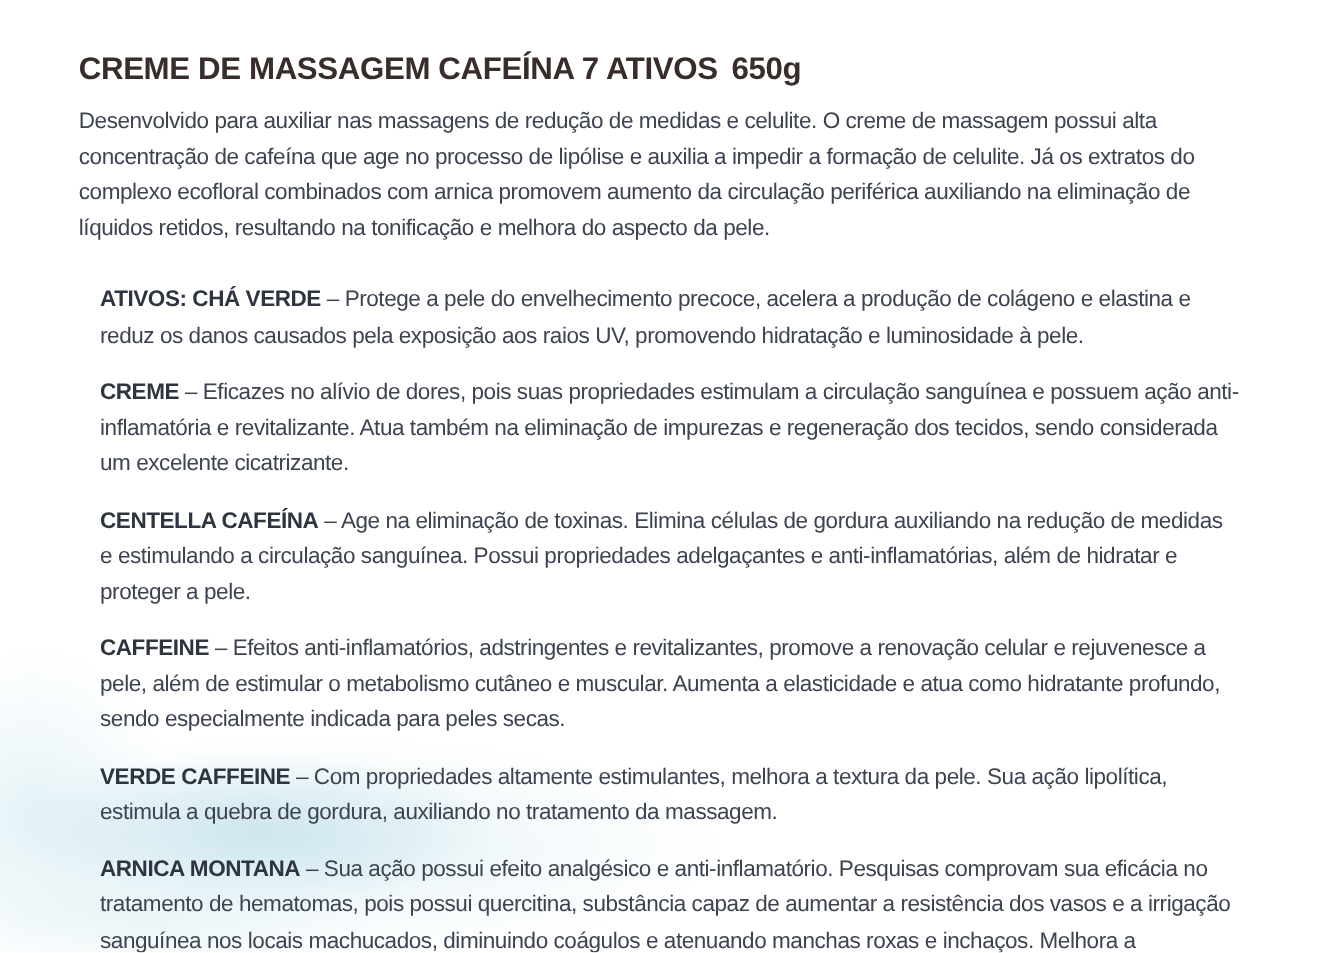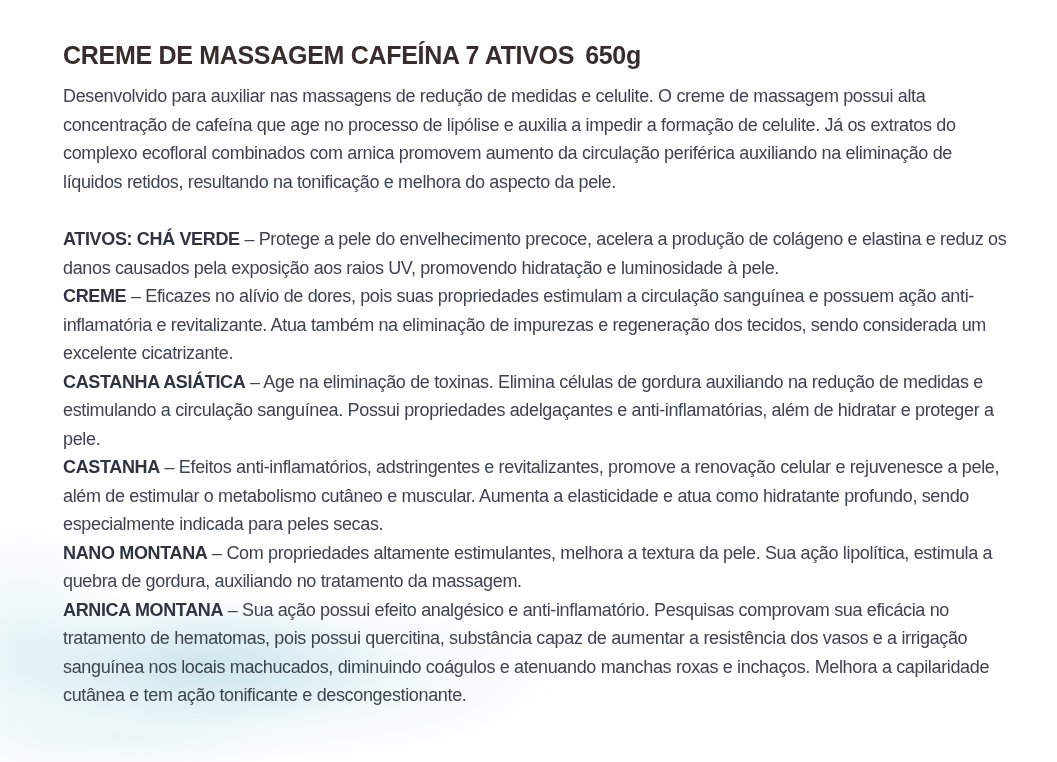--- a/index.html
+++ b/index.html
@@ -39,21 +39,21 @@
     color: #382d2a;
     letter-spacing: -0.3px;
   }
   .title .weight {
     margin-left: 11px;
   }
   .intro {
     margin: 0 0 29px 0;
   }
   .sections p {
-    margin: 0;
+    margin: 17px;
   }
   .ing-name {
     font-weight: bold;
     color: #2e3440;
   }
   .dash {
     color: #3d4350;
   }
 </style>
 </head>
@@ -64,24 +64,24 @@
 
     <h1 class="title"><span>CREME DE MASSAGEM CAFEÍNA 7 ATIVOS</span><span class="weight">650g</span></h1>
 
     <p class="intro">Desenvolvido para auxiliar nas massagens de redução de medidas e celulite. O creme de massagem possui alta concentração de cafeína que age no processo de lipólise e auxilia a impedir a formação de celulite. Já os extratos do complexo ecofloral combinados com arnica promovem aumento da circulação periférica auxiliando na eliminação de líquidos retidos, resultando na tonificação e melhora do aspecto da pele.</p>
 
     <div class="sections">
       <p><span class="ing-name">ATIVOS: CHÁ VERDE</span><span class="dash"> – </span><span>Protege a pele do envelhecimento precoce, acelera a produção de colágeno e elastina e reduz os danos causados pela exposição aos raios UV, promovendo hidratação e luminosidade à pele.</span></p>
 
       <p><span class="ing-name">CREME</span><span class="dash"> – </span><span>Eficazes no alívio de dores, pois suas propriedades estimulam a circulação sanguínea e possuem ação anti-inflamatória e revitalizante. Atua também na eliminação de impurezas e regeneração dos tecidos, sendo considerada um excelente cicatrizante.</span></p>
 
-      <p><span class="ing-name">CASTANHA ASIÁTICA</span><span class="dash"> – </span><span>Age na eliminação de toxinas. Elimina células de gordura auxiliando na redução de medidas e estimulando a circulação sanguínea. Possui propriedades adelgaçantes e anti-inflamatórias, além de hidratar e proteger a pele.</span></p>
+      <p><span class="ing-name">CENTELLA CAFEÍNA</span><span class="dash"> – </span><span>Age na eliminação de toxinas. Elimina células de gordura auxiliando na redução de medidas e estimulando a circulação sanguínea. Possui propriedades adelgaçantes e anti-inflamatórias, além de hidratar e proteger a pele.</span></p>
 
-      <p><span class="ing-name">CASTANHA</span><span class="dash"> – </span><span>Efeitos anti-inflamatórios, adstringentes e revitalizantes, promove a renovação celular e rejuvenesce a pele, além de estimular o metabolismo cutâneo e muscular. Aumenta a elasticidade e atua como hidratante profundo, sendo especialmente indicada para peles secas.</span></p>
+      <p><span class="ing-name">CAFFEINE</span><span class="dash"> – </span><span>Efeitos anti-inflamatórios, adstringentes e revitalizantes, promove a renovação celular e rejuvenesce a pele, além de estimular o metabolismo cutâneo e muscular. Aumenta a elasticidade e atua como hidratante profundo, sendo especialmente indicada para peles secas.</span></p>
 
 
-      <p><span class="ing-name">NANO MONTANA</span><span class="dash"> – </span><span>Com propriedades altamente estimulantes, melhora a textura da pele. Sua ação lipolítica, estimula a quebra de gordura, auxiliando no tratamento da massagem.</span></p>
+      <p><span class="ing-name">VERDE CAFFEINE</span><span class="dash"> – </span><span>Com propriedades altamente estimulantes, melhora a textura da pele. Sua ação lipolítica, estimula a quebra de gordura, auxiliando no tratamento da massagem.</span></p>
 
       <p><span class="ing-name">ARNICA MONTANA</span><span class="dash"> – </span><span>Sua ação possui efeito analgésico e anti-inflamatório. Pesquisas comprovam sua eficácia no tratamento de hematomas, pois possui quercitina, substância capaz de aumentar a resistência dos vasos e a irrigação sanguínea nos locais machucados, diminuindo coágulos e atenuando manchas roxas e inchaços. Melhora a capilaridade cutânea e tem ação tonificante e descongestionante.</span></p>
     </div>
 
   </div>
 </div>
 
 </body></html>

